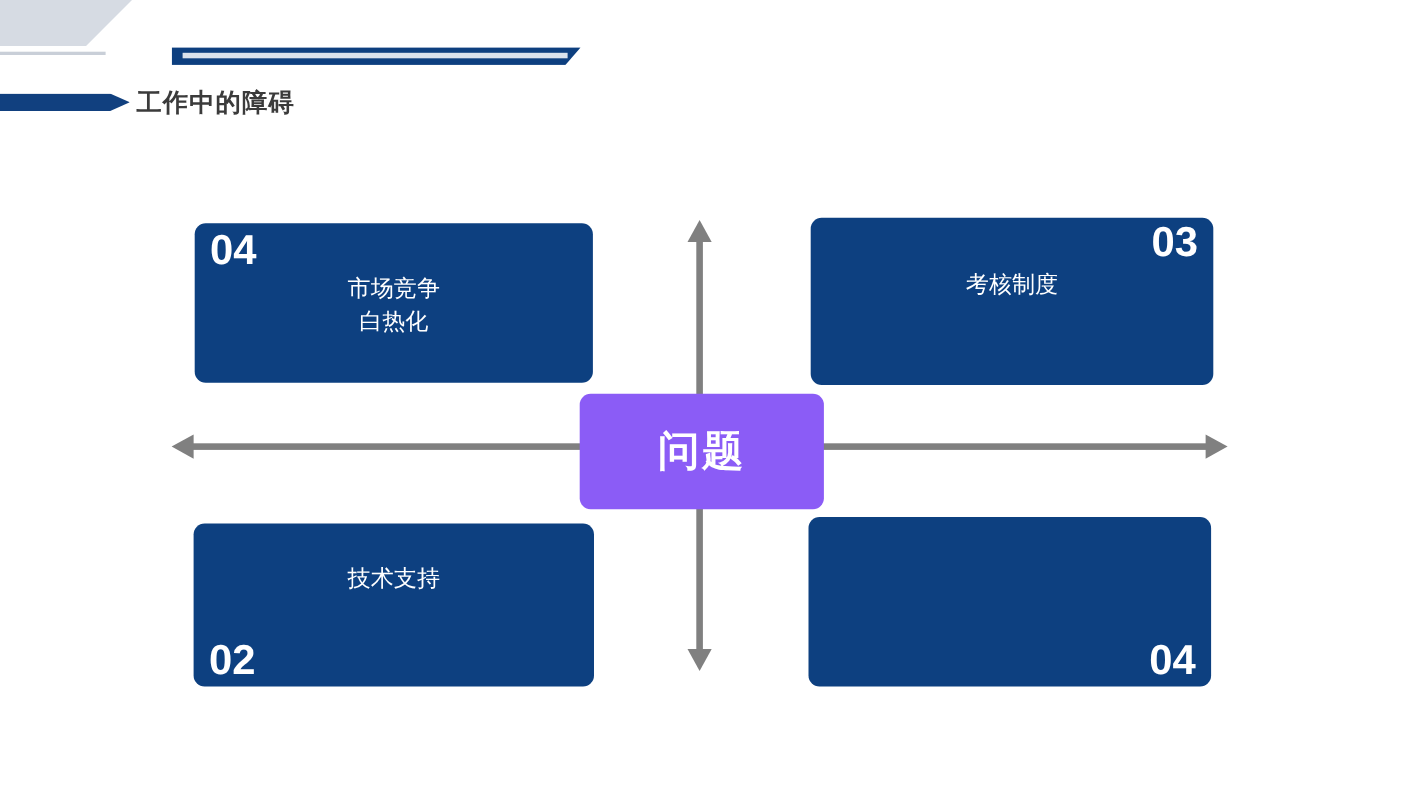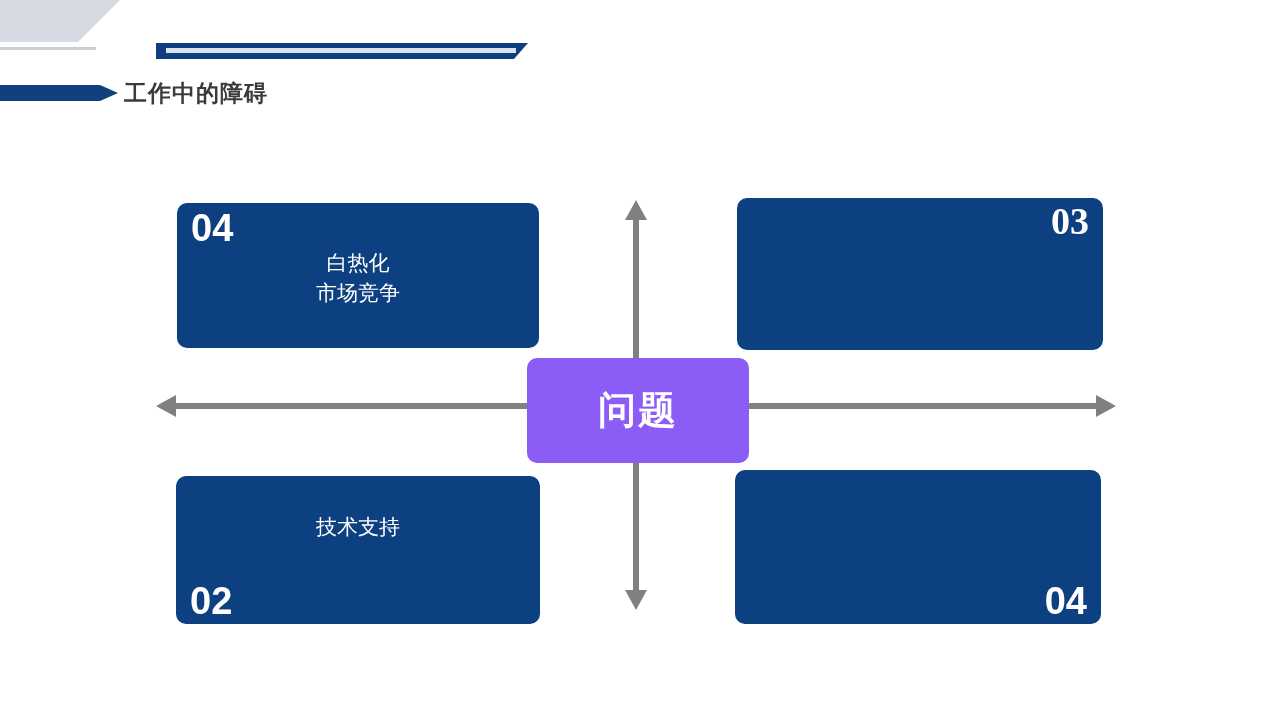--- a/index.html
+++ b/index.html
@@ -173,21 +173,21 @@
     line-height: 1.42;
     color: #ffffff;
   }
 
   
   #quad-01 { left: 177px; top: 203px; width: 362px; height: 145px; }
   #quad-01 .num { left: 14px; top: 6px; }
   #quad-01 .txt { top: 45px; }
 
   
-  #quad-03 { left: 737px; top: 198px; width: 366px; height: 152px; font-family: Liberation Serif, serif; }
+  #quad-03 { left: 737px; top: 198px; width: 366px; height: 152px; }
   #quad-03 .num { right: 14px; top: 4px; }
   #quad-03 .txt { top: 46px; }
 
   
   #quad-02 { left: 176px; top: 476px; width: 364px; height: 148px; }
   #quad-02 .num { left: 14px; bottom: 4px; }
   #quad-02 .txt { top: 36px; }
 
   
   #quad-04 { left: 735px; top: 470px; width: 366px; height: 154px; }
@@ -233,28 +233,29 @@
 
   <div class="axis-v">
     <div class="arrow-t"></div>
     <div class="line"></div>
     <div class="arrow-b"></div>
   </div>
 
   <div class="quad" id="quad-01">
     <div class="num">04</div>
     <div class="txt">
+      <div>市场竞争</div>
       <div>白热化</div>
-      <div>市场竞争</div>
     </div>
   </div>
 
   <div class="quad" id="quad-03">
     <div class="num">03</div>
     <div class="txt">
+      <div>考核制度</div>
     </div>
   </div>
 
   <div class="quad" id="quad-02">
     <div class="num">02</div>
     <div class="txt">
       <div>技术支持</div>
     </div>
   </div>
 

